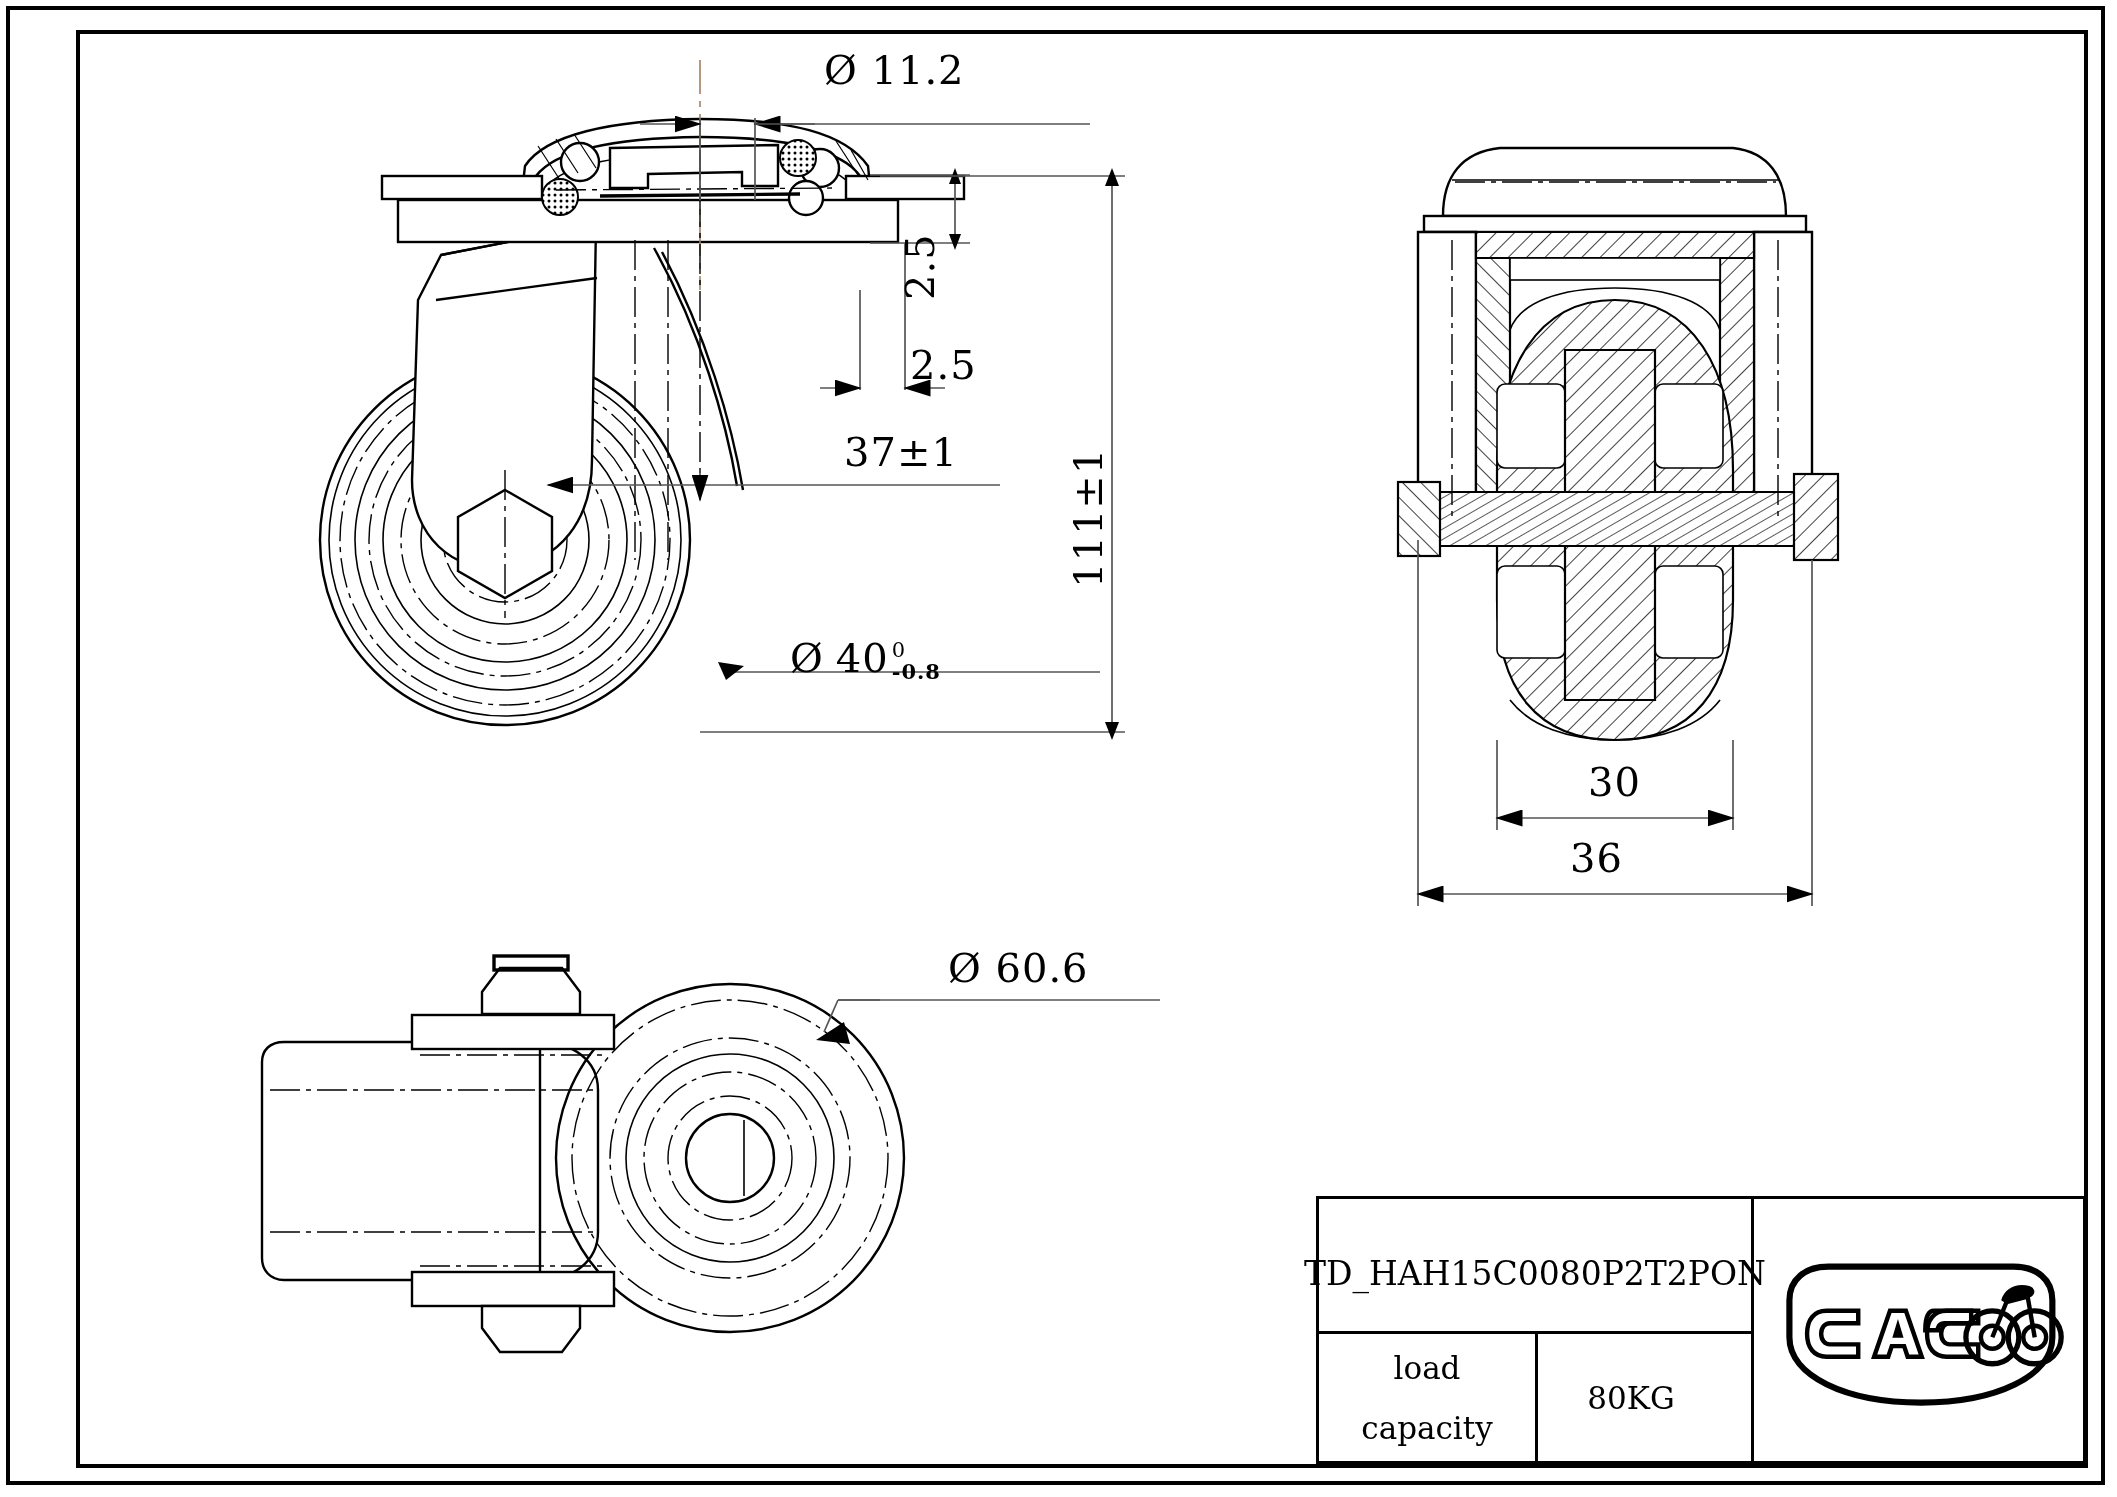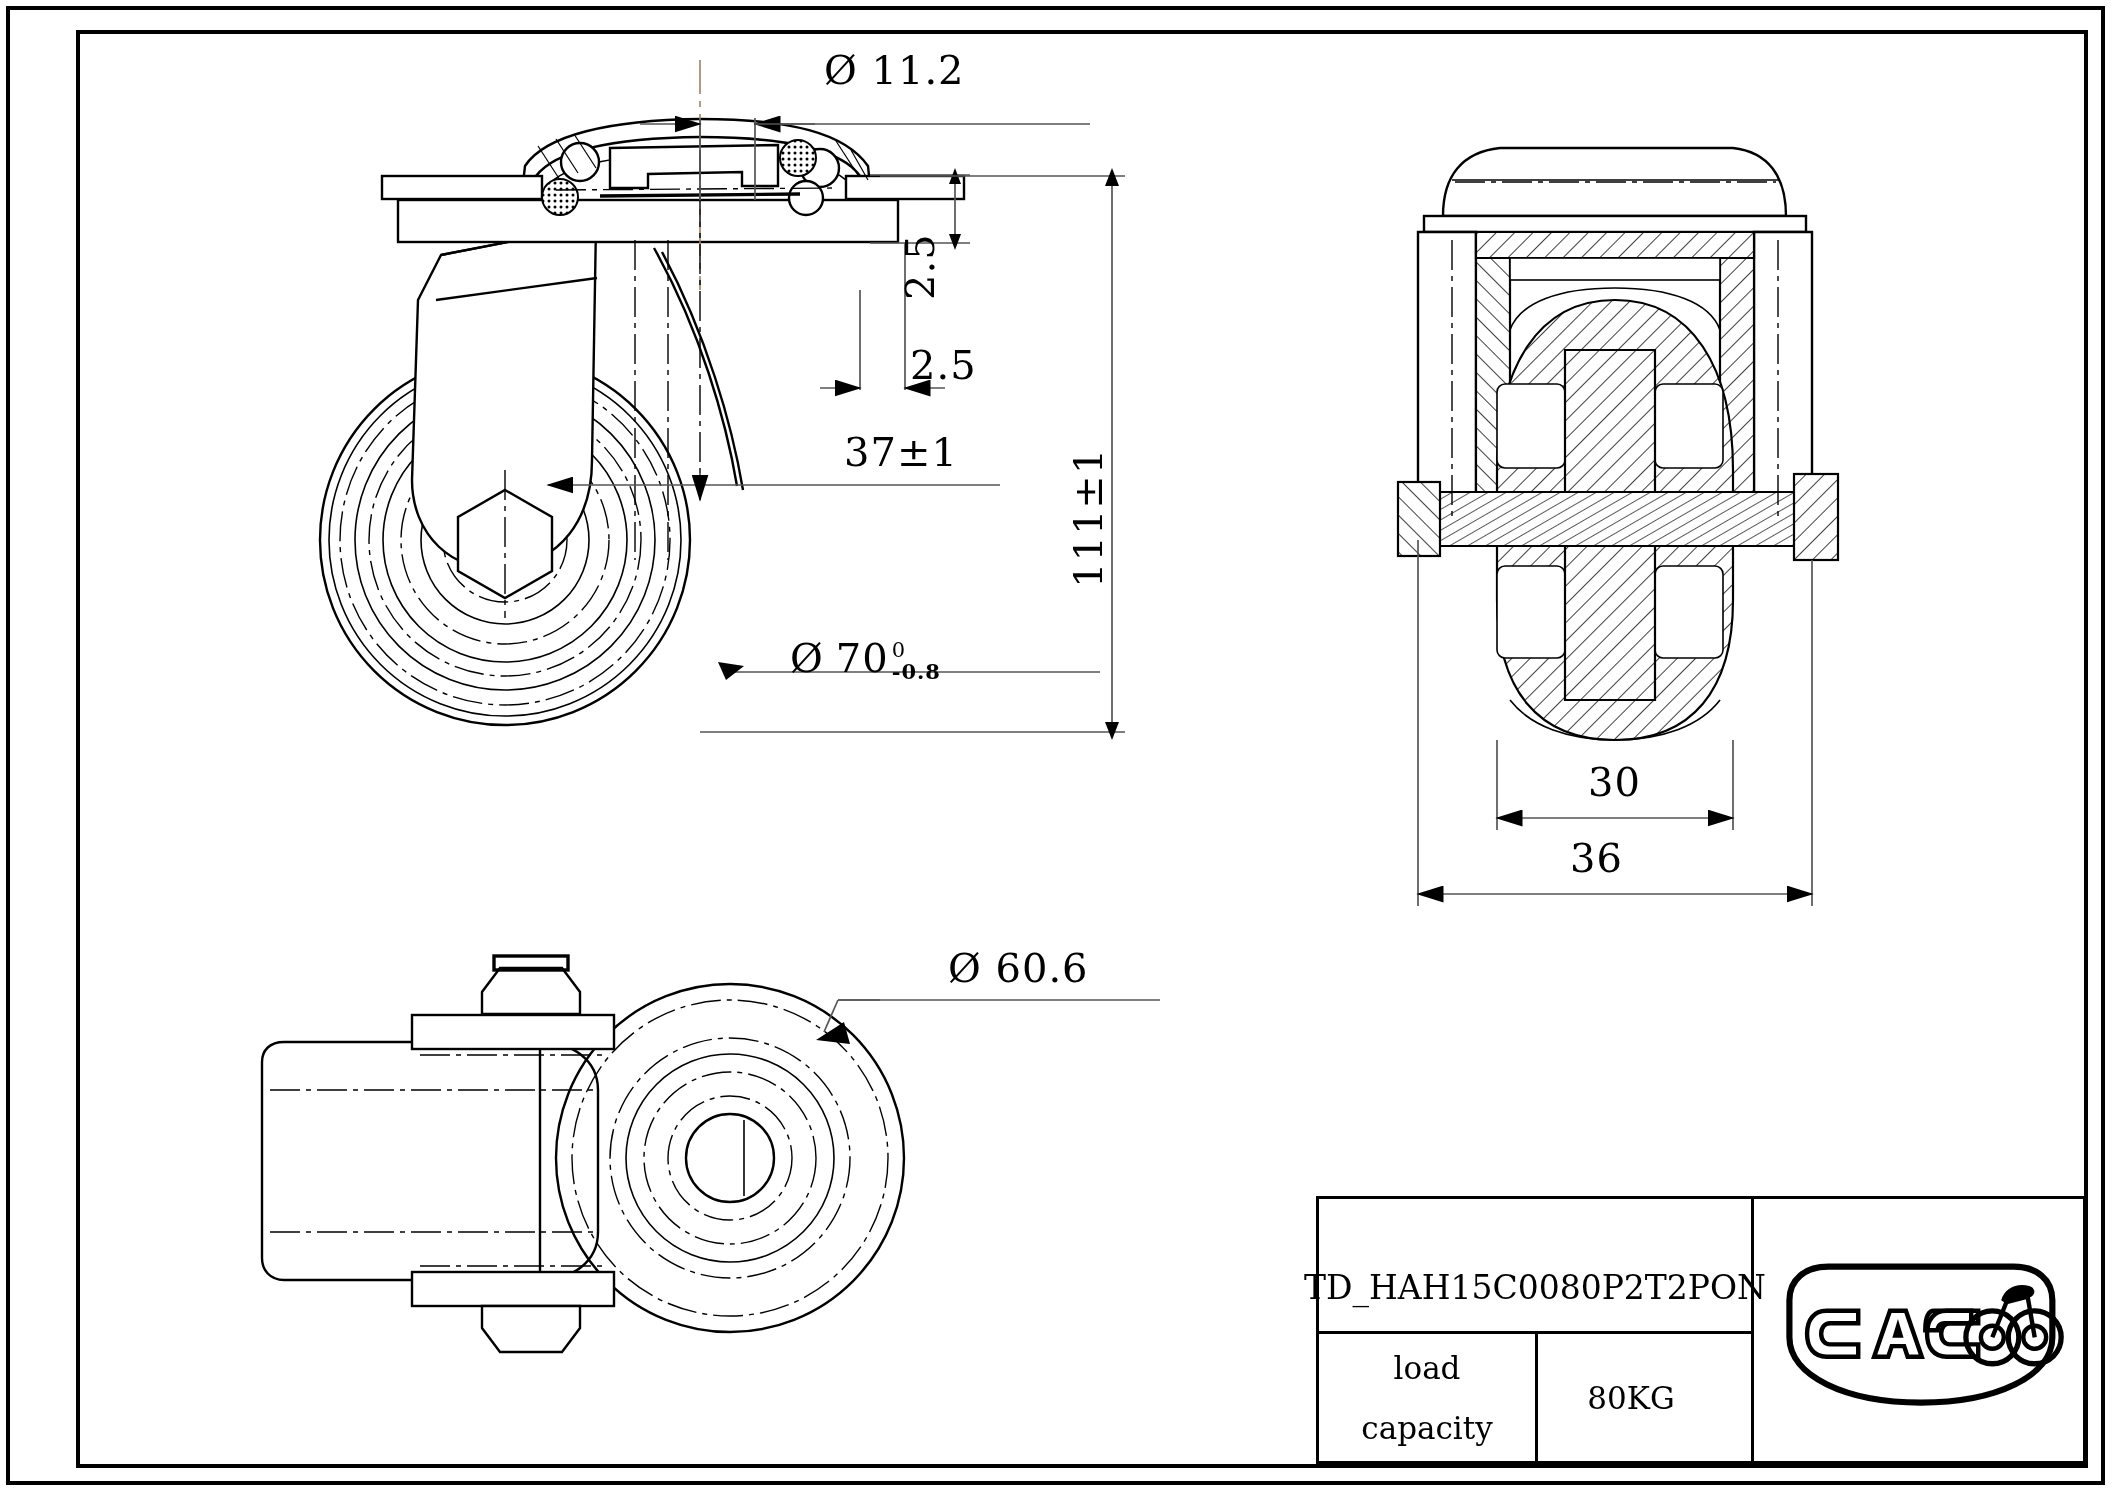--- a/index.html
+++ b/index.html
@@ -258,35 +258,35 @@
 
   <span class="lbl big rot" style="left:900px;top:300px;">2.5</span>
 
   <span class="lbl big" style="left:910px;top:345px;">2.5</span>
 
   <span class="lbl big" style="left:822px;top:432px;margin-left:22px;">37±1</span>
 
   <span class="lbl big rot" style="left:1068px;top:588px;">111±1</span>
 
   <span class="lbl big" style="left:790px;top:638px;">
-    <span>Ø</span><span style="margin-left:12px;">70</span><span class="tol"><span class="up">0</span><span class="dn">-0.8</span></span>
+    <span>Ø</span><span style="margin-left:12px;">40</span><span class="tol"><span class="up">0</span><span class="dn">-0.8</span></span>
   </span>
 
   <span class="lbl big" style="left:948px;top:948px;">Ø 60.6</span>
 
   <span class="lbl big" style="left:1588px;top:762px;">30</span>
 
   <span class="lbl big" style="left:1570px;top:838px;">36</span>
 
   <div class="tb" style="left:1316px;top:1196px;width:770px;height:268px;">
     <div class="tb-line" style="left:432px;top:0;width:3px;height:265px;"></div>
     <div class="tb-line" style="left:0;top:132px;width:432px;height:3px;"></div>
     <div class="tb-line" style="left:216px;top:132px;width:3px;height:133px;"></div>
 
-    <div class="tb-cell" style="left:0;top:14px;width:432px;height:148px;font-size:33px;">TD_HAH15C0080P2T2PON</div>
+    <div class="tb-cell" style="left:0;top:0;width:432px;height:148px;font-size:33px;">TD_HAH15C0080P2T2PON</div>
 
     <div class="tb-cell" style="left:0;top:132px;width:216px;height:133px;flex-direction:column;gap:24px;">
       <span>load</span>
       <span>capacity</span>
     </div>
 
     <div class="tb-cell" style="left:219px;top:132px;width:186px;height:133px;">80KG</div>
 
     <div class="logo-wrap" style="left:435px;top:0;width:332px;height:265px;">
       <svg viewBox="0 0 340 180" style="width:300px;height:160px;position:static;overflow:visible;">

